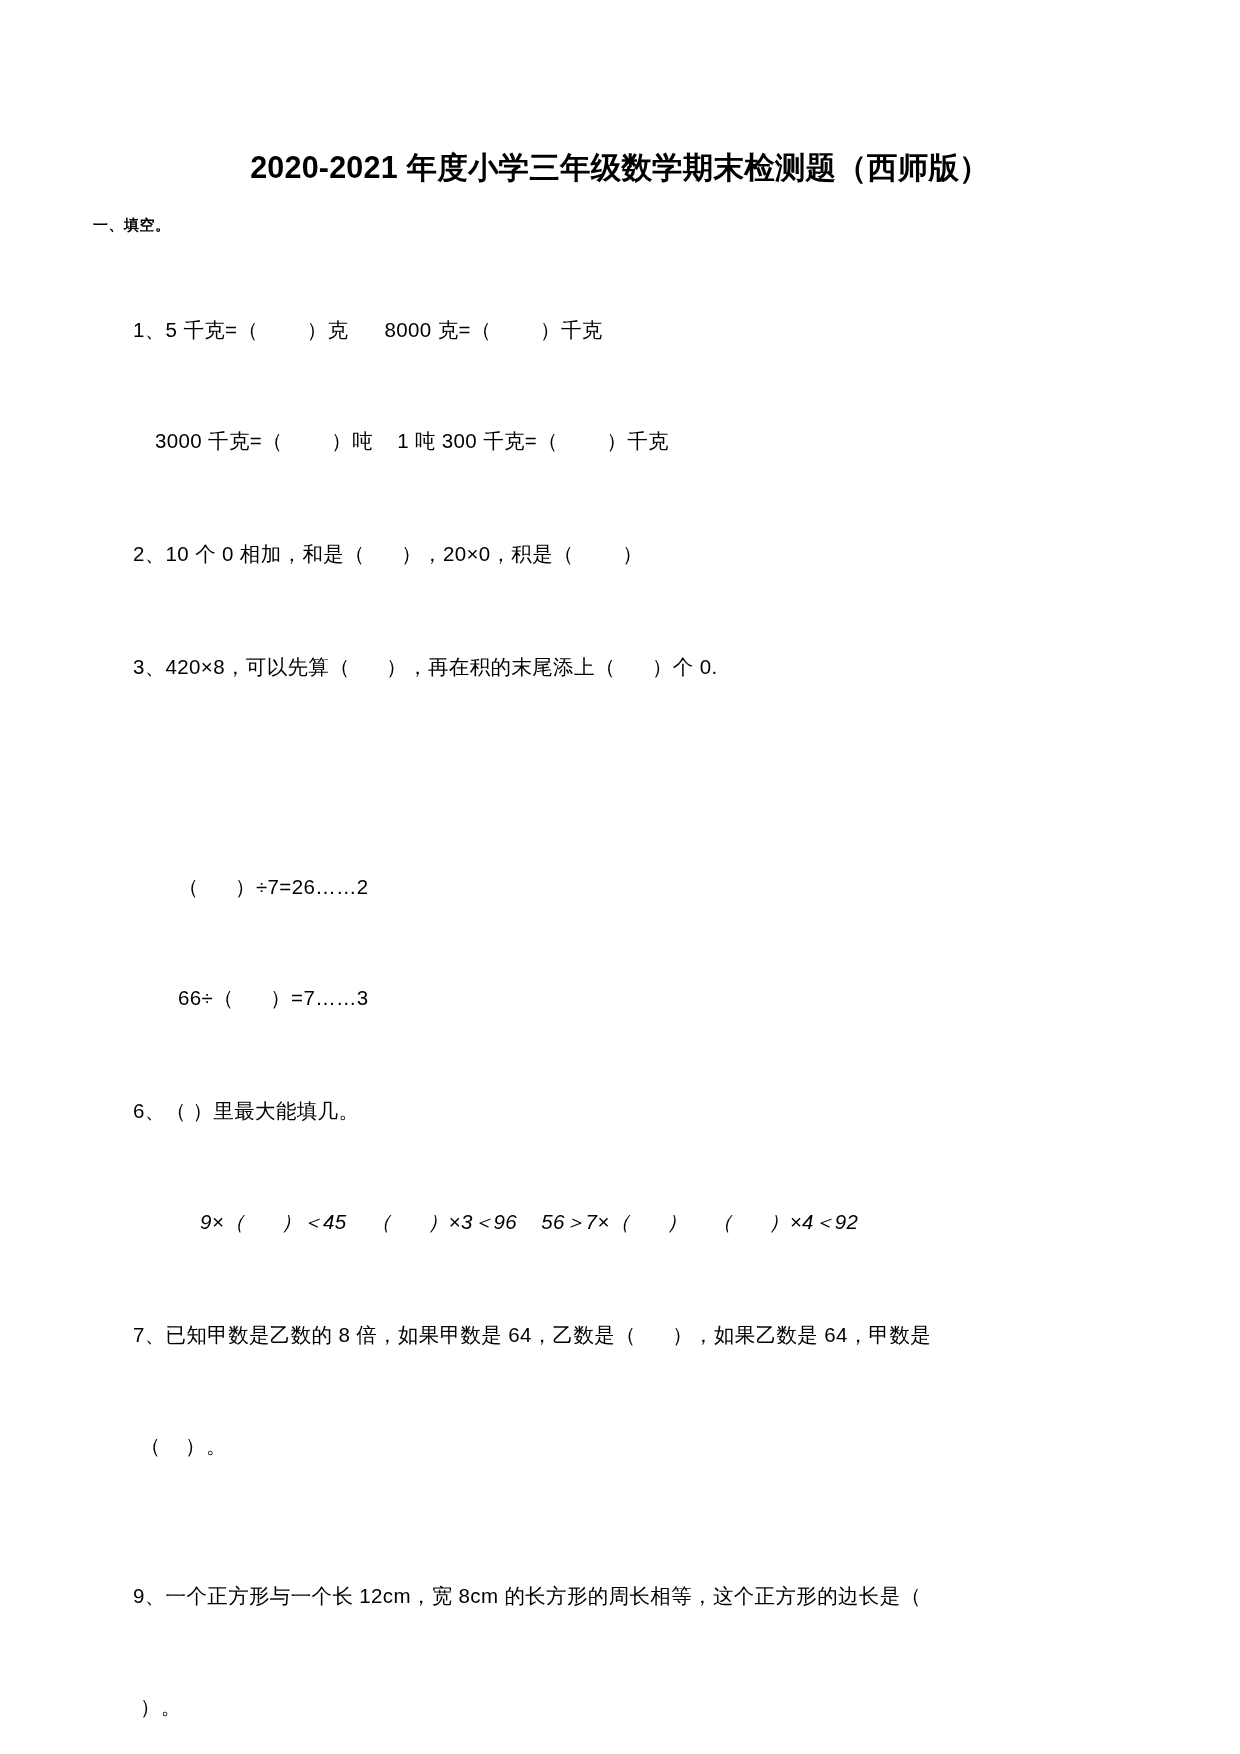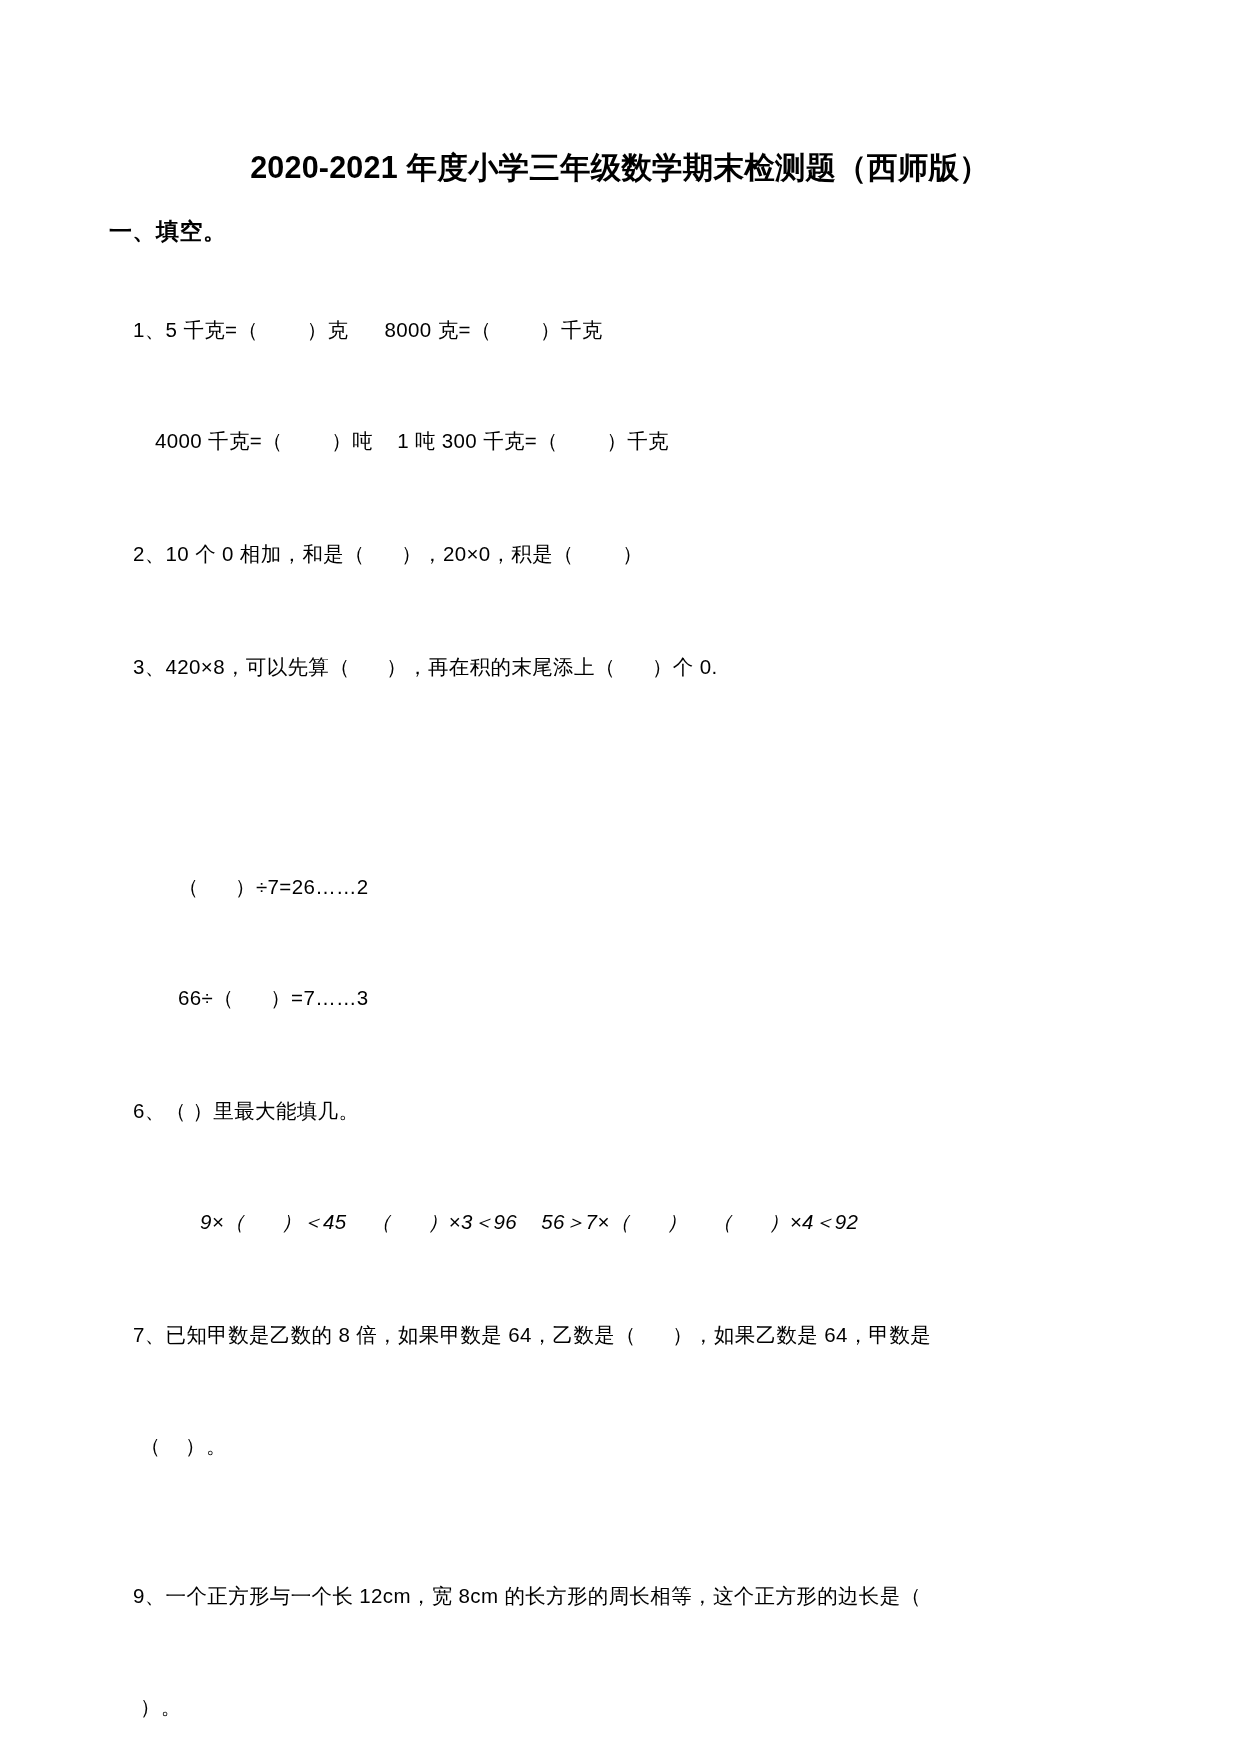--- a/index.html
+++ b/index.html
@@ -34,22 +34,22 @@
     font-size: 30.5px;
     font-weight: bold;
     letter-spacing: 0.2px;
     white-space: nowrap;
   }
 
   
   .section-heading {
     position: absolute;
     top: 216px;
-    left: 109px;
-    font-size: 23px;
+    left: 93px;
+    font-size: 15px;
     font-weight: bold;
     letter-spacing: 0.5px;
   }
 
   
   .q-list {
     position: absolute;
     top: 272px;
     left: 0;
     width: 1240px;
@@ -91,21 +91,21 @@
 
   <div class="doc-title">2020-2021 年度小学三年级数学期末检测题（西师版）</div>
 
   <div class="section-heading">一、填空。</div>
 
   <div class="q-list">
 
     <div class="q">
       <div class="q-line indent-1">1、5 千克=（        ）克      8000 克=（        ）千克</div>
       <div class="gap-a"></div>
-      <div class="q-line indent-2">4000 千克=（        ）吨    1 吨 300 千克=（        ）千克</div>
+      <div class="q-line indent-2">3000 千克=（        ）吨    1 吨 300 千克=（        ）千克</div>
     </div>
 
     <div class="gap-b"></div>
 
     <div class="q">
       <div class="q-line indent-1">2、10 个 0 相加，和是（      ），20×0，积是（        ）</div>
     </div>
 
     <div class="gap-b"></div>
 

